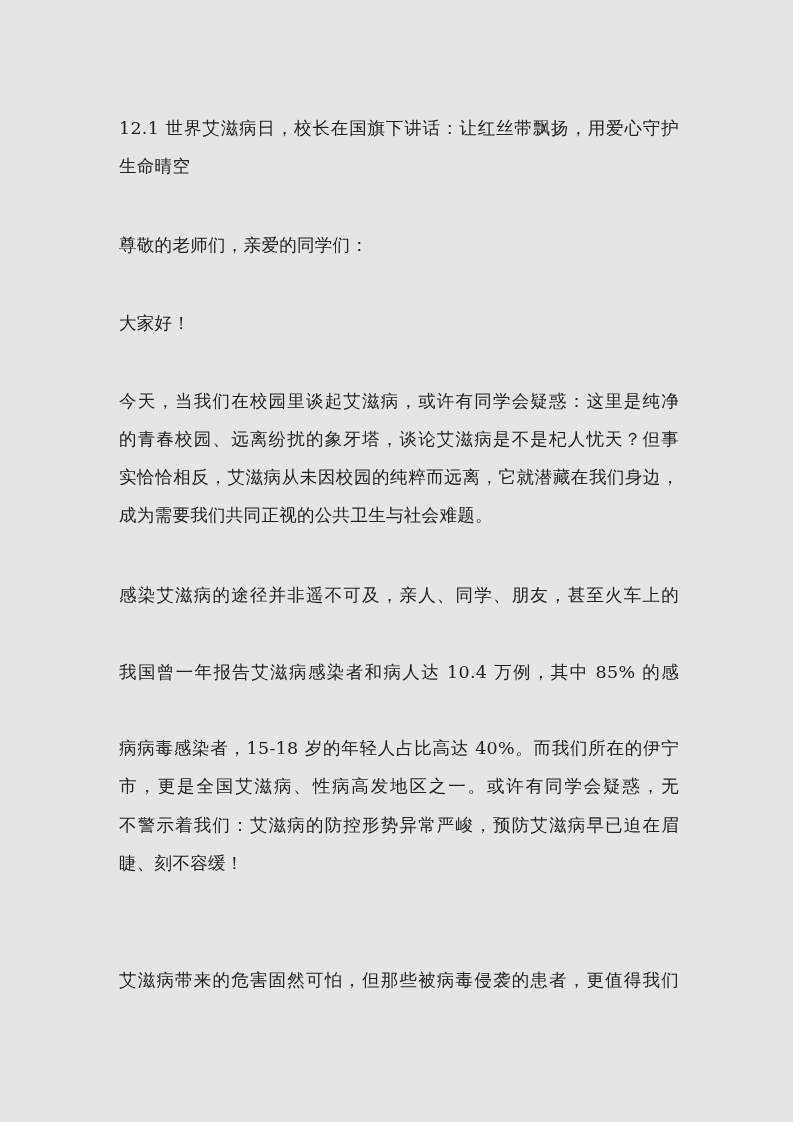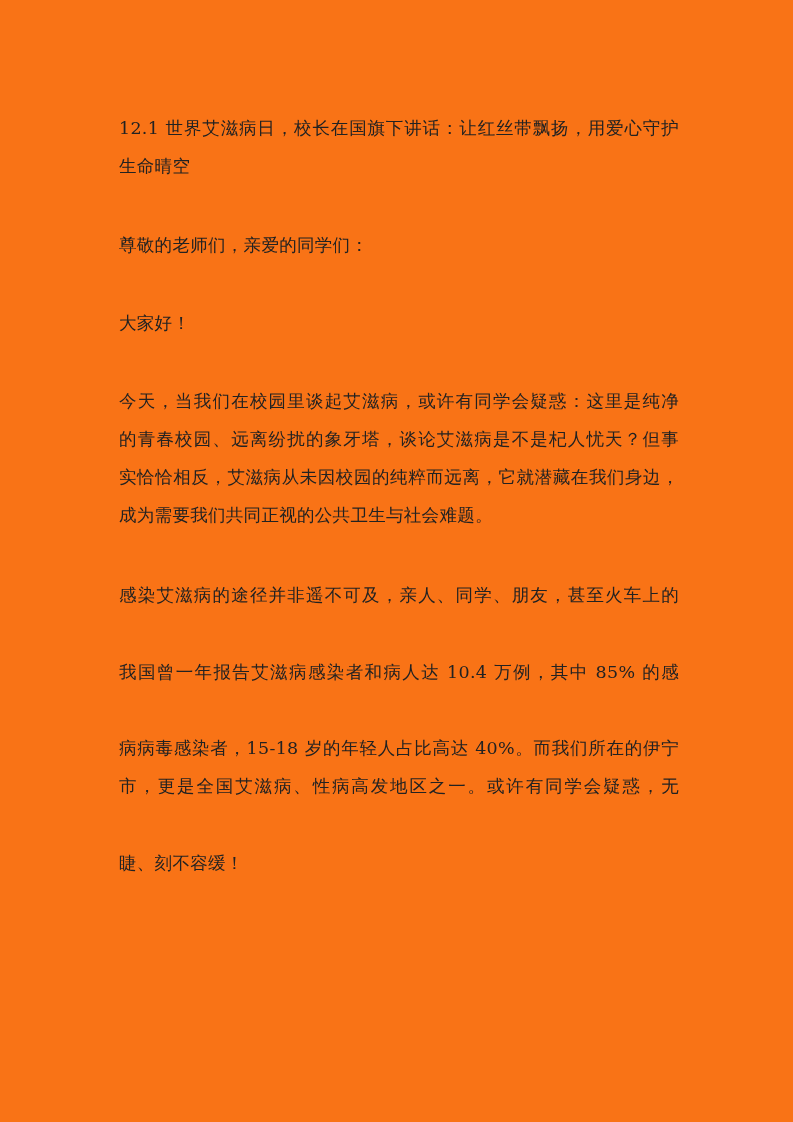--- a/index.html
+++ b/index.html
@@ -1,18 +1,18 @@
 <!DOCTYPE html>
 <html><head>
 <meta charset="utf-8">
 <style>
   html, body { margin: 0; padding: 0; background: #ffffff; }
   body { width: 793px; height: 1122px; position: relative; overflow: hidden;
          font-family: "DejaVu Serif", "Liberation Serif", serif; color: #222; }
-  .page { position: absolute; left: 0; top: 0; width: 793px; height: 1122px; background: #f97316; }
+  .page { position: absolute; left: 0; top: 0; width: 793px; height: 1122px; background: #e5e5e5; }
   .line { position: absolute; left: 119px; width: 560px; font-size: 17.5px; line-height: 22px;
           white-space: nowrap; letter-spacing: 0.3px; }
   .line.just { text-align: justify; text-align-last: justify; }
 </style>
 </head>
 <body>
 
 <div class="page">
   <div class="line just" style="top:117px">12.1 世界艾滋病日，校长在国旗下讲话：让红丝带飘扬，用爱心守护</div>
   <div class="line" style="top:155px">生命晴空</div>
@@ -23,15 +23,17 @@
 
   <div class="line just" style="top:390px">今天，当我们在校园里谈起艾滋病，或许有同学会疑惑：这里是纯净</div>
   <div class="line just" style="top:428px">的青春校园、远离纷扰的象牙塔，谈论艾滋病是不是杞人忧天？但事</div>
   <div class="line" style="top:504px">成为需要我们共同正视的公共卫生与社会难题。</div>
   <div class="line just" style="top:466px">实恰恰相反，艾滋病从未因校园的纯粹而远离，它就潜藏在我们身边，</div>
 
   <div class="line just" style="top:584px">感染艾滋病的途径并非遥不可及，亲人、同学、朋友，甚至火车上的</div>
   <div class="line just" style="top:661px">我国曾一年报告艾滋病感染者和病人达 10.4 万例，其中 85% 的感</div>
   <div class="line just" style="top:737px">病病毒感染者，15-18 岁的年轻人占比高达 40%。而我们所在的伊宁</div>
   <div class="line just" style="top:775px">市，更是全国艾滋病、性病高发地区之一。或许有同学会疑惑，无</div>
+  <div class="line just" style="top:814px">不警示着我们：艾滋病的防控形势异常严峻，预防艾滋病早已迫在眉</div>
   <div class="line" style="top:852px">睫、刻不容缓！</div>
 
+  <div class="line just" style="top:969px">艾滋病带来的危害固然可怕，但那些被病毒侵袭的患者，更值得我们</div>
 </div>
 
 </body></html>

